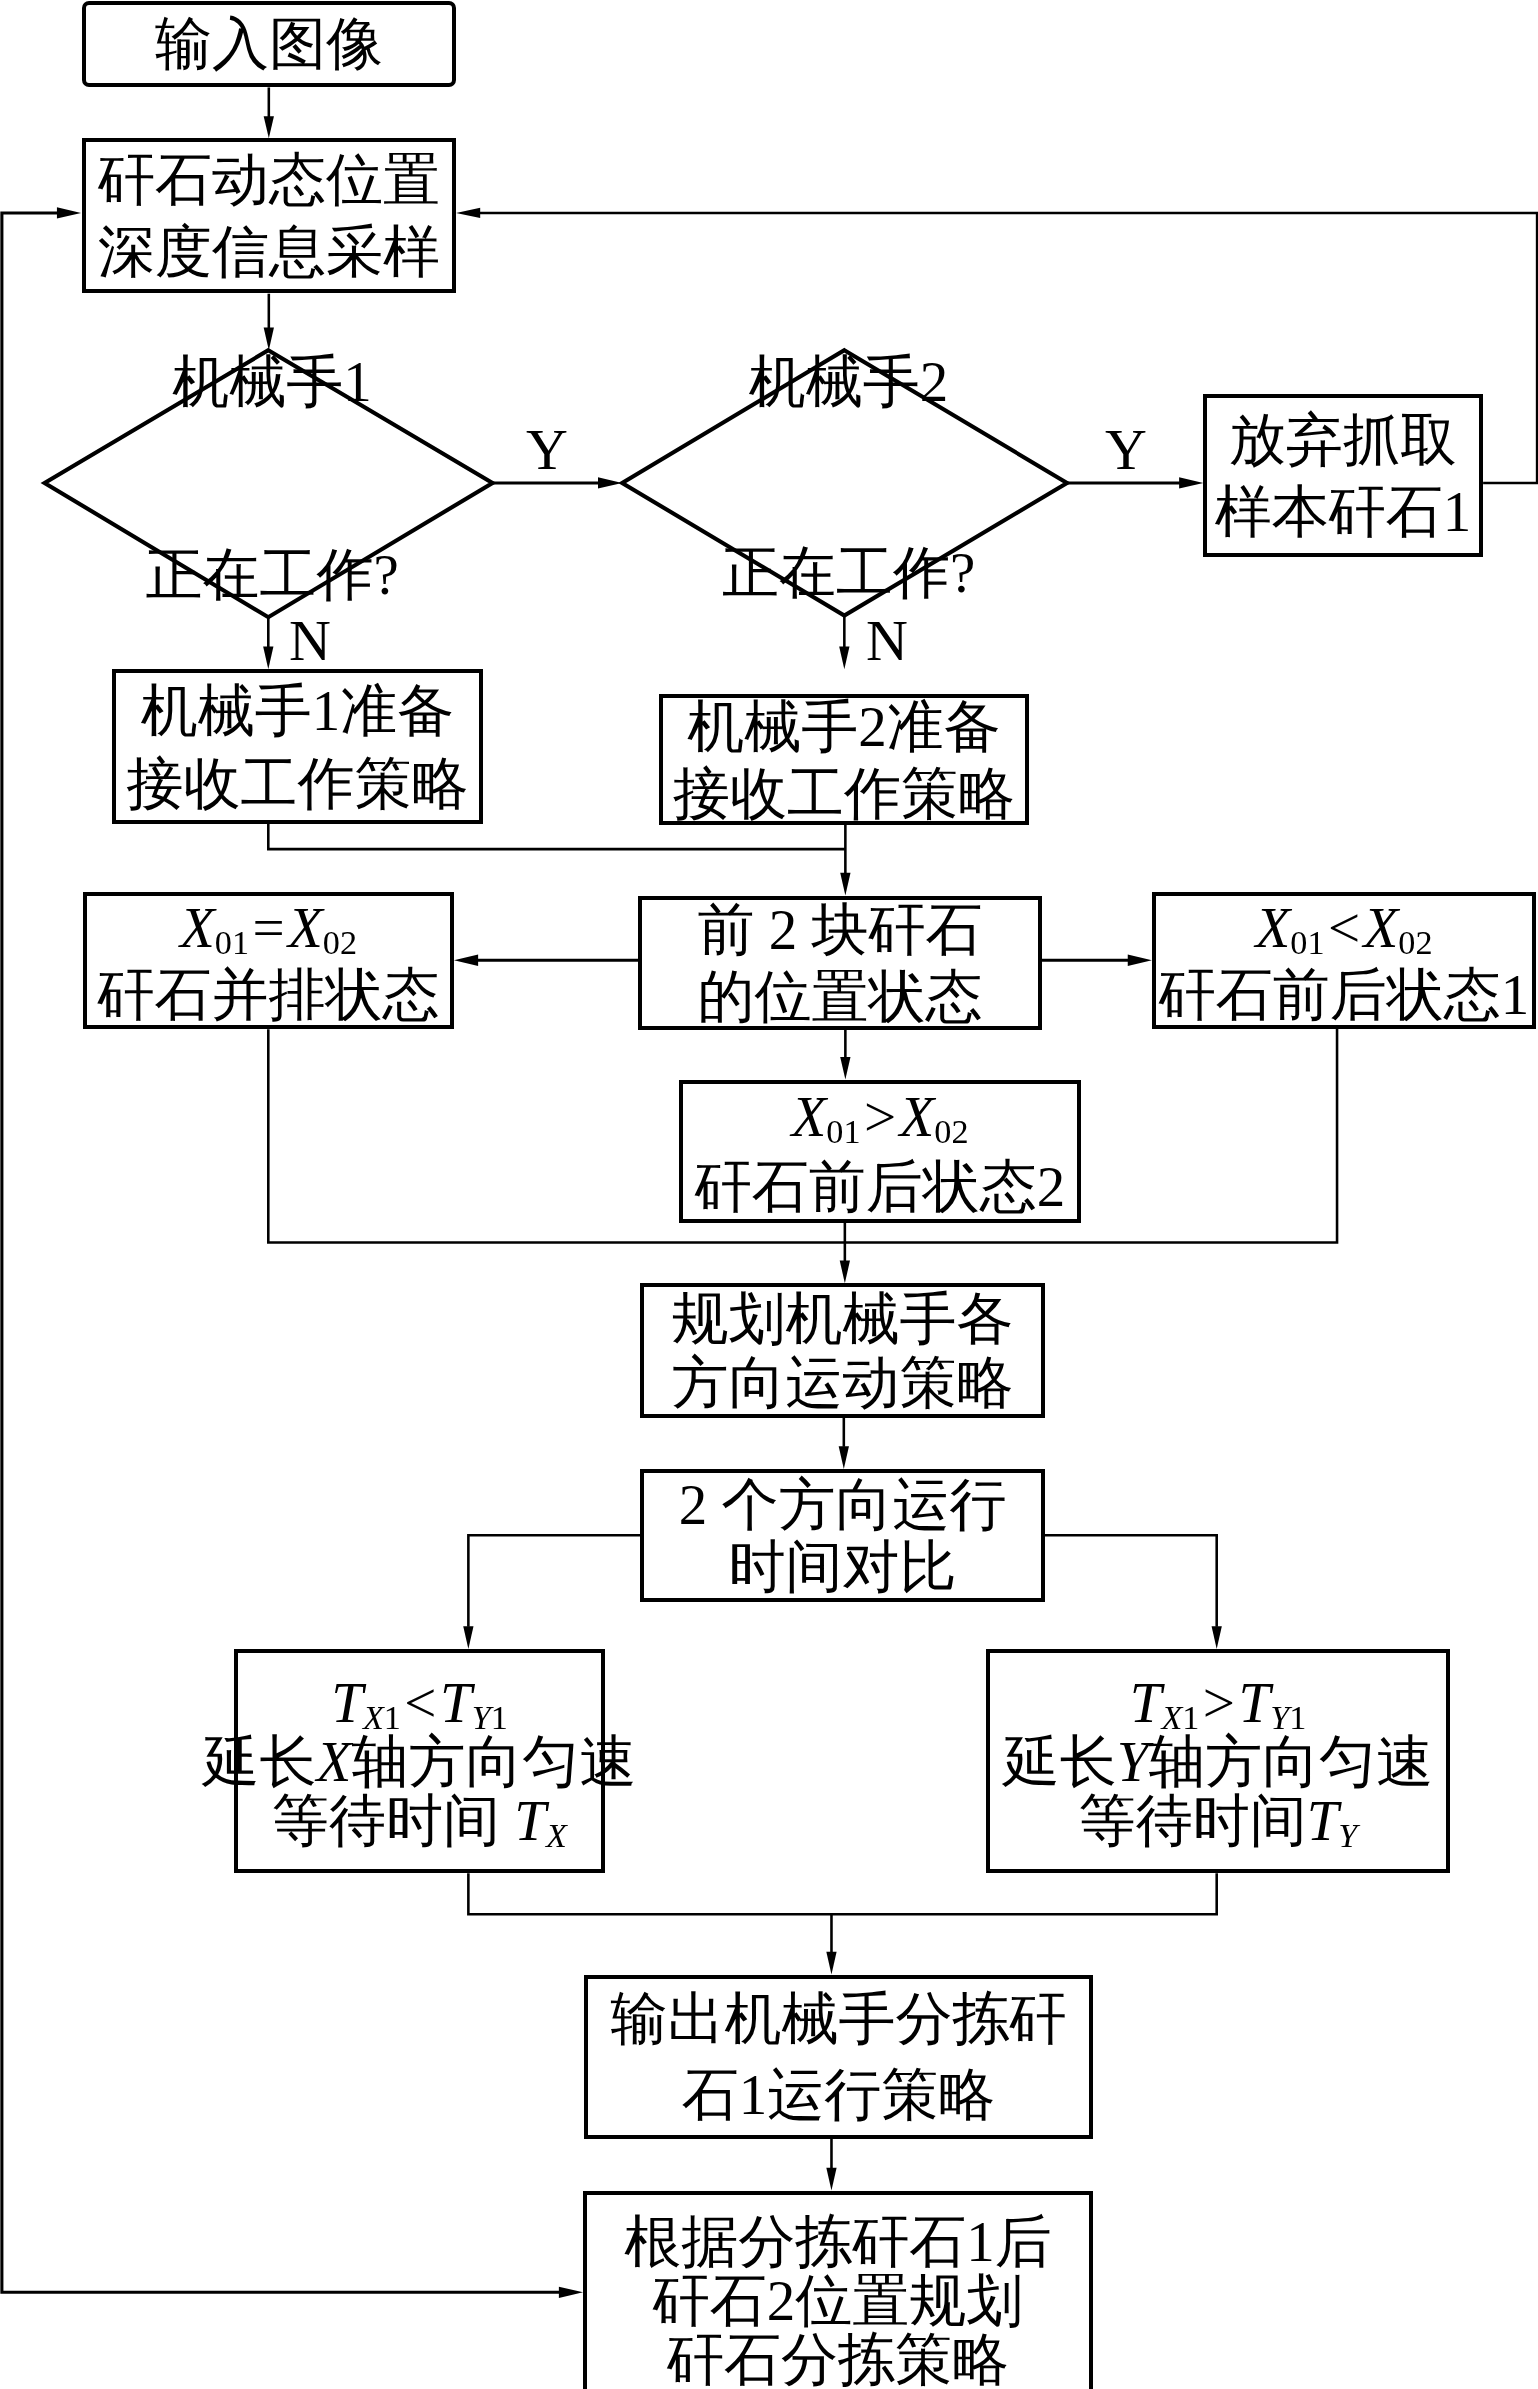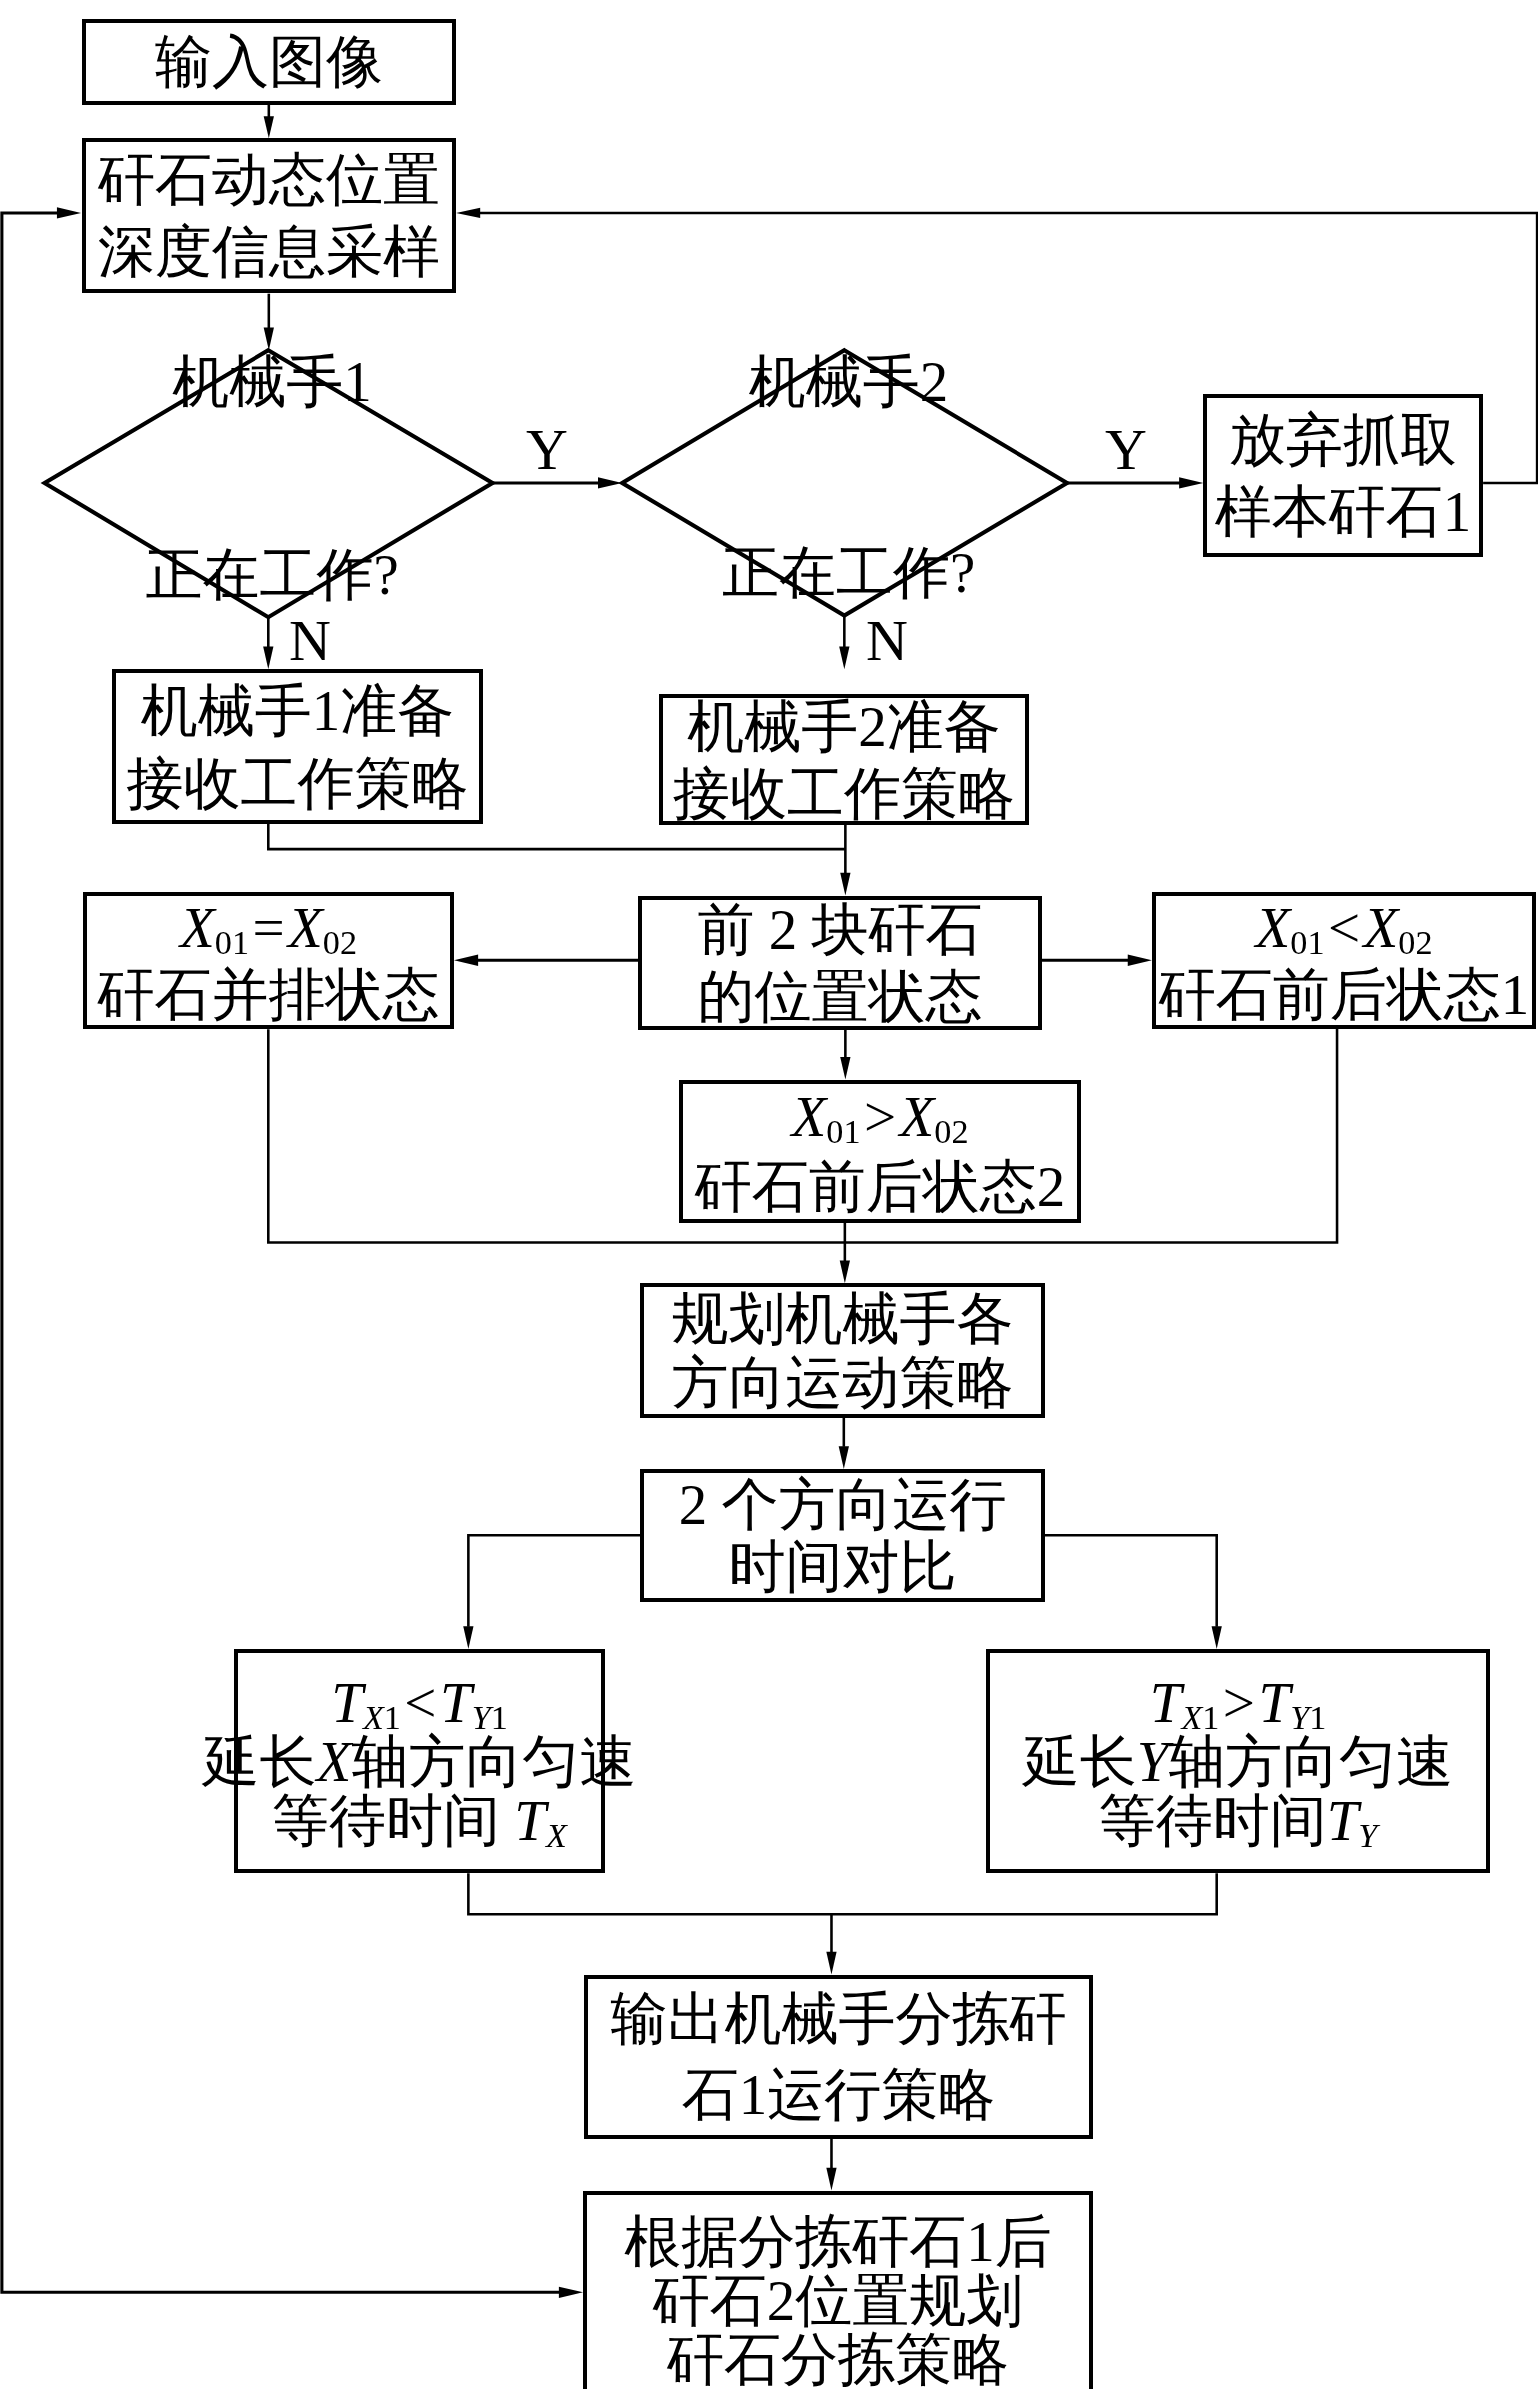--- a/index.html
+++ b/index.html
@@ -99,21 +99,21 @@
       <polygon points="1630,2812 1650,2812 1640,2856"></polygon>
       <polygon points="900,3162 920,3162 910,3206"></polygon>
       <polygon points="2355,3162 2375,3162 2365,3206"></polygon>
       <polygon points="1606,3795 1626,3795 1616,3839"></polygon>
       <polygon points="1606,4215 1626,4215 1616,4259"></polygon>
       <polygon points="1086,4446 1086,4468 1133,4457"></polygon>
       <polygon points="110,403 110,425 157,414"></polygon>
     </g>
   </svg>
 
-  <div class="box" style="left:82px;top:19px;width:374px;height:86px;line-height:62px;">
+  <div class="box" style="left:82px;top:1px;width:374px;height:86px;line-height:62px;border-radius:7px;">
     <div class="ln">输入图像</div>
   </div>
 
   <div class="box" style="left:82px;top:138px;width:374px;height:155px;line-height:72px;">
     <div class="ln">矸石动态位置</div>
     <div class="ln">深度信息采样</div>
   </div>
 
   <div class="dtext" style="left:44px;top:350px;width:448px;height:267px;">
     <div class="ln">机械手1</div>
@@ -172,21 +172,21 @@
     <div class="ln">2 个方向运行</div>
     <div class="ln">时间对比</div>
   </div>
 
   <div class="box" style="left:234px;top:1649px;width:371px;height:224px;line-height:59px;">
     <div class="ln"><span class="var">T</span><sub class="s"><span class="var">X</span><span>1</span></sub><span class="op">&lt;</span><span class="var">T</span><sub class="s"><span class="var">Y</span><span>1</span></sub></div>
     <div class="ln"><span>延长</span><span class="var">X</span><span>轴方向匀速</span></div>
     <div class="ln" style="white-space:pre;"><span>等待时间 </span><span class="var">T</span><sub class="s var">X</sub></div>
   </div>
 
-  <div class="box" style="left:986px;top:1649px;width:504px;height:224px;line-height:59px;">
+  <div class="box" style="left:986px;top:1649px;width:464px;height:224px;line-height:59px;">
     <div class="ln"><span class="var">T</span><sub class="s"><span class="var">X</span><span>1</span></sub><span class="op">&gt;</span><span class="var">T</span><sub class="s"><span class="var">Y</span><span>1</span></sub></div>
     <div class="ln"><span>延长</span><span class="var">Y</span><span>轴方向匀速</span></div>
     <div class="ln" style="white-space:pre;"><span>等待时间</span><span class="var">T</span><sub class="s var">Y</sub></div>
   </div>
 
   <div class="box" style="left:584px;top:1975px;width:509px;height:164px;line-height:76px;">
     <div class="ln">输出机械手分拣矸</div>
     <div class="ln">石1运行策略</div>
   </div>
 

